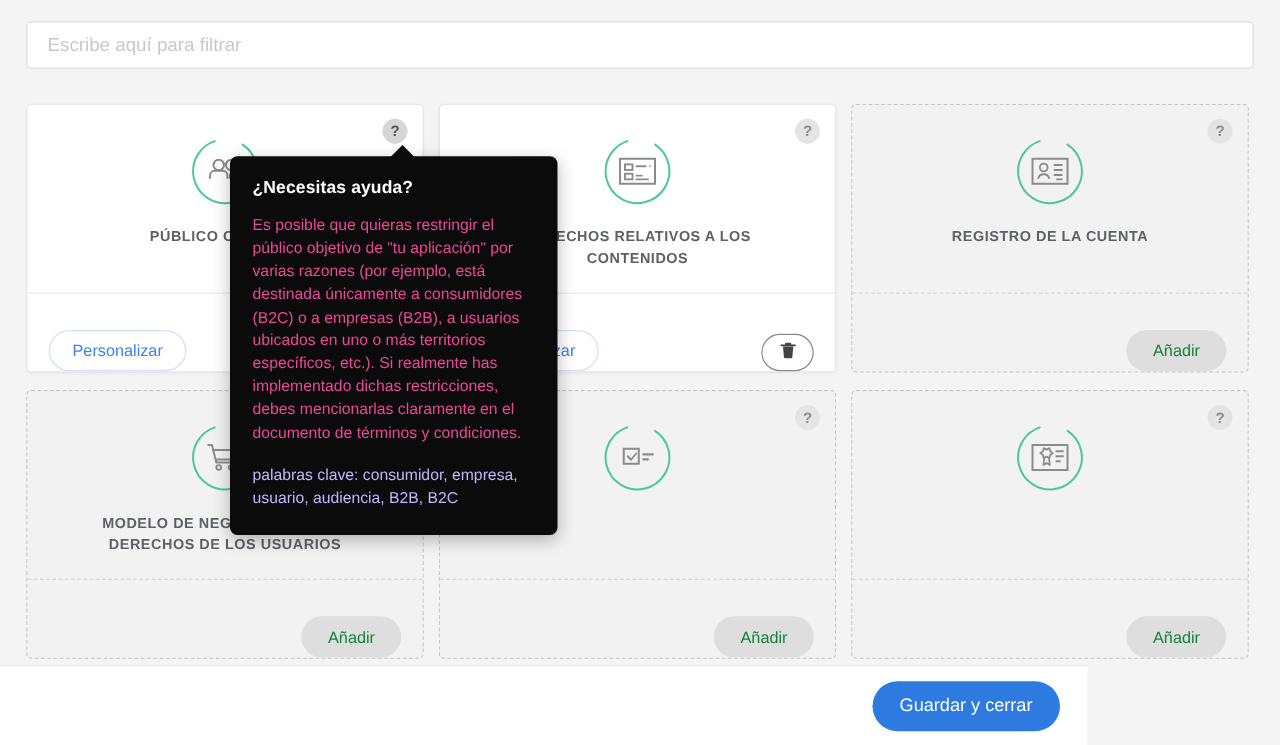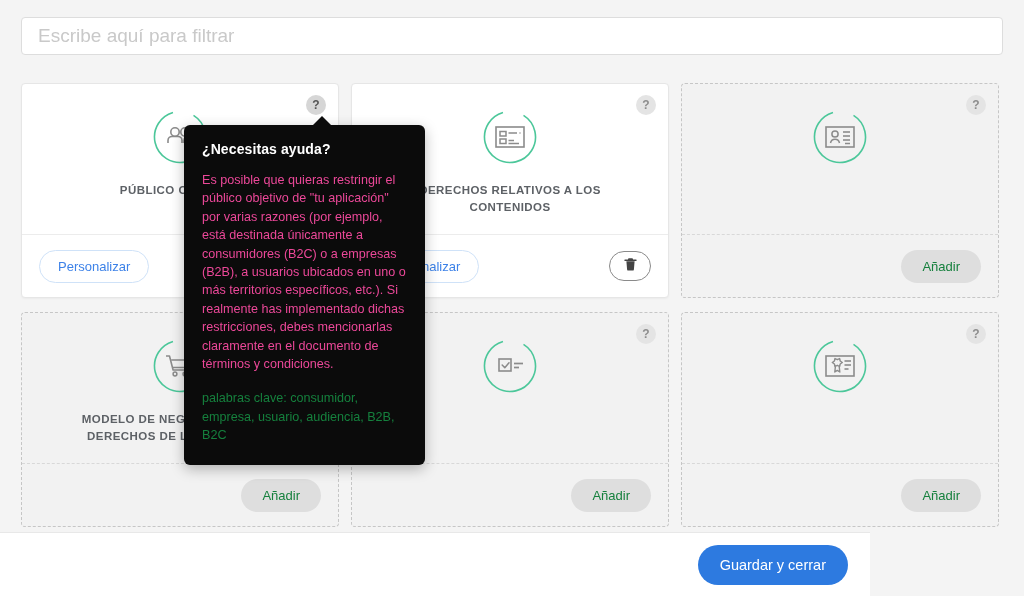--- a/index.html
+++ b/index.html
@@ -20,21 +20,21 @@
     position: absolute;
     left: 21px; top: 17px;
     width: 982px; height: 38px;
   }
   .filter-input {
     width: 100%; height: 100%;
     border: 1px solid #dddddd;
     border-radius: 4px;
     background: #ffffff;
     font-family: "Liberation Sans", sans-serif;
-    font-size: 19px;
+    font-size: 15px;
     color: #333;
     padding: 0 16px;
     outline: none;
   }
   .filter-input::placeholder { color: #c9c9c9; }
 
   
   .grid {
     position: absolute;
     left: 21px; top: 83px;
@@ -111,21 +111,21 @@
     font-weight: bold;
     letter-spacing: 0.45px;
     color: #5d6166;
     line-height: 1.45;
     text-transform: uppercase;
   }
 
   .card-footer {
     height: 62px;
     display: flex;
-    align-items: center;
+    align-items: flex-end;
     padding: 0 17px;
   }
 
   .btn {
     font-family: "Liberation Sans", sans-serif;
     font-size: 13px;
     border-radius: 20px;
     cursor: pointer;
     border: none;
     outline: none;
@@ -151,21 +151,21 @@
     display: flex;
     align-items: center;
     justify-content: center;
     cursor: pointer;
   }
 
   
   .tooltip {
     position: absolute;
     left: 184px; top: 125px;
-    width: 241px;
+    width: 262px;
     background: #0b0b0b;
     border-radius: 6px;
     padding: 16px 18px 20px 18px;
     color: #ffffff;
     z-index: 50;
     box-shadow: 0 4px 14px rgba(0,0,0,0.28);
   }
   .tooltip:after {
     content: "";
     position: absolute;
@@ -181,21 +181,21 @@
     letter-spacing: 0.1px;
   }
   .tooltip-body {
     font-size: 12.6px;
     line-height: 18.4px;
     color: #ec4899;
   }
   .tooltip-keywords {
     font-size: 12.6px;
     line-height: 18.4px;
-    color: #15803d;
+    color: #c4b5fd;
     margin-top: 16px;
   }
 
   
   .bottom-bar {
     position: absolute;
     left: 0; bottom: 0;
     width: 870px; height: 64px;
     background: #ffffff;
     border-top: 1px solid #e8e8e8;
@@ -279,20 +279,21 @@
               <circle cx="27" cy="27" r="25.5" fill="none" stroke="#4cc79a" stroke-width="1.6" stroke-dasharray="138 22" transform="rotate(-58 27 27)"></circle>
               <rect x="13" y="17" width="28" height="20" fill="none" stroke="#8b8b8b" stroke-width="1.6"></rect>
               <circle cx="22" cy="24" r="3.1" fill="none" stroke="#8b8b8b" stroke-width="1.5"></circle>
               <path d="M17.5 33 a4.6 4.6 0 0 1 9 0" fill="none" stroke="#8b8b8b" stroke-width="1.5"></path>
               <line x1="30" y1="22" x2="37" y2="22" stroke="#8b8b8b" stroke-width="1.6"></line>
               <line x1="30" y1="26" x2="37" y2="26" stroke="#8b8b8b" stroke-width="1.6"></line>
               <line x1="30" y1="30" x2="37" y2="30" stroke="#8b8b8b" stroke-width="1.6"></line>
               <line x1="32" y1="33.5" x2="37" y2="33.5" stroke="#8b8b8b" stroke-width="1.5"></line>
             </svg>
           </div>
+          <div class="card-title">REGISTRO DE LA CUENTA</div>
         </div>
         <div class="card-footer">
           <button class="btn btn-anadir">Añadir</button>
         </div>
       </div>
       <div class="card inactive">
         <div class="card-body">
           <div class="help-badge">?</div>
           <div class="icon-circle">
             <svg width="54" height="54" viewBox="0 0 54 54">

